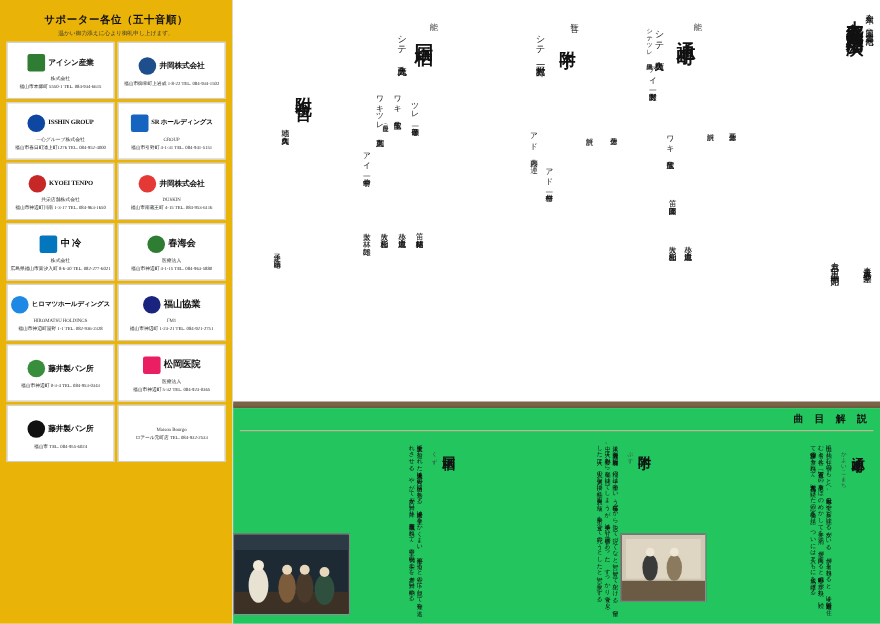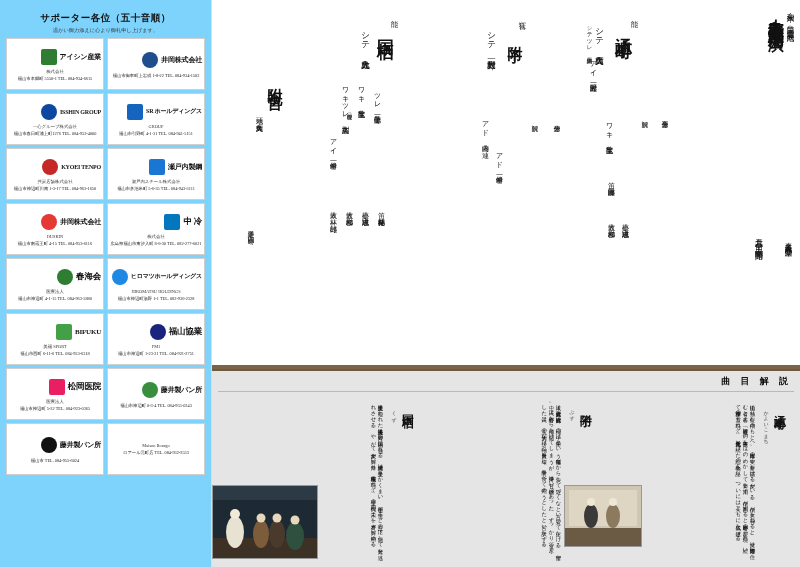--- a/index.html
+++ b/index.html
@@ -9,21 +9,21 @@
     font-family:"Liberation Serif", serif;
     color:#111;
     position:relative;
     overflow:hidden;
   }
   .page{position:absolute;inset:0;}
 
   
   .sponsors{
     position:absolute;left:0;top:0;width:212px;height:567px;
-    background:#7dd3fc;
+    background:#eab308;
     border-right:1px solid #dedede;
     box-sizing:border-box;
     padding:6px 6px 0 6px;
   }
   .sponsors-title{
     font-size:9.5px;font-weight:bold;text-align:center;margin:6px 0 2px 0;
     letter-spacing:0.5px;
   }
   .sponsors-sub{
     font-size:5.2px;text-align:center;color:#333;margin-bottom:4px;
@@ -33,21 +33,21 @@
   }
   .sponsor-card{
     border:1px solid #cfcfcf;
     height:52px;
     box-sizing:border-box;
     display:flex;flex-direction:column;align-items:center;justify-content:center;
     padding:2px 2px;
     background:#fff;
   }
   .sp-logo{
-    display:flex;align-items:center;justify-content:flex-end;gap:3px;
+    display:flex;align-items:center;justify-content:center;gap:3px;
     height:22px;width:100%;
   }
   .sp-mark{
     width:16px;height:16px;border-radius:50%;
     display:inline-block;flex:0 0 auto;
   }
   .sp-mark.sq{border-radius:2px;}
   .sp-name{
     font-size:7px;font-weight:bold;white-space:nowrap;letter-spacing:-0.2px;
   }
@@ -89,21 +89,21 @@
   .prog-name.sm{font-size:15px;}
   .lbl{font-size:6.5px;color:#222;}
   .nm{font-size:8.5px;}
   .nm.sm{font-size:7px;}
   .tiny{font-size:5.6px;color:#333;}
   .tiny2{font-size:5.2px;color:#333;}
 
   
   .kaisetsu{
     position:absolute;left:0;top:371px;right:0;bottom:0;
-    background:#e5e5e5;
+    background:#22c55e;
     padding:0;
   }
   .kaisetsu-head{
     position:absolute;right:8px;top:4px;
     font-size:9px;letter-spacing:4px;font-weight:bold;
   }
   .kaisetsu-rule{
     position:absolute;left:6px;right:6px;top:20px;height:1px;background:#c8b79a;
   }
   .ktitle{font-size:12px;font-weight:bold;letter-spacing:2px;}
@@ -166,29 +166,20 @@
           <div class="sp-logo">
             <span class="sp-mark" style="background: rgb(198, 40, 40);"></span>
             <span class="sp-name sm">KYOEI TENPO</span>
           </div>
           <div class="sp-sub">共栄店舗株式会社</div>
           <div class="sp-addr">福山市神辺町川南 1-3-17
 TEL. 084-963-1650</div>
         </div>
         <div class="sponsor-card">
           <div class="sp-logo">
-            <span class="sp-mark sq" style="background: rgb(25, 118, 210);"></span>
-            <span class="sp-name">瀬戸内製鋼</span>
-          </div>
-          <div class="sp-sub">瀬戸内スチール株式会社</div>
-          <div class="sp-addr">福山市多治米町 5-6-35
-TEL. 084-943-3111</div>
-        </div>
-        <div class="sponsor-card">
-          <div class="sp-logo">
             <span class="sp-mark" style="background: rgb(229, 57, 53);"></span>
             <span class="sp-name">井岡株式会社</span>
           </div>
           <div class="sp-sub">DUSKIN</div>
           <div class="sp-addr">福山市南蔵王町 4-15
 TEL. 084-953-6116</div>
         </div>
         <div class="sponsor-card">
           <div class="sp-logo">
             <span class="sp-mark sq" style="background: rgb(2, 119, 189);"></span>
@@ -211,52 +202,43 @@
           <div class="sp-logo">
             <span class="sp-mark" style="background: rgb(30, 136, 229);"></span>
             <span class="sp-name sm">ヒロマツホールディングス</span>
           </div>
           <div class="sp-sub">HIROMATSU HOLDINGS</div>
           <div class="sp-addr">福山市神辺町湯野 1-1
 TEL. 082-936-2328</div>
         </div>
         <div class="sponsor-card">
           <div class="sp-logo">
-            <span class="sp-mark sq" style="background: rgb(67, 160, 71);"></span>
-            <span class="sp-name">BIFUKU</span>
-          </div>
-          <div class="sp-sub">美福 SPORT</div>
-          <div class="sp-addr">福山市西町 6-11-6
-TEL. 084-953-6318</div>
-        </div>
-        <div class="sponsor-card">
-          <div class="sp-logo">
             <span class="sp-mark" style="background: rgb(26, 35, 126);"></span>
             <span class="sp-name big">福山協業</span>
           </div>
           <div class="sp-sub">FM1</div>
           <div class="sp-addr">福山市神辺町 1-23-21
 TEL. 084-921-2751</div>
         </div>
         <div class="sponsor-card">
           <div class="sp-logo">
+            <span class="sp-mark" style="background: rgb(56, 142, 60);"></span>
+            <span class="sp-name">藤井製パン所</span>
+          </div>
+          <div class="sp-addr">福山市神辺町 0-3-4
+TEL. 084-953-0343</div>
+        </div>
+        <div class="sponsor-card">
+          <div class="sp-logo">
             <span class="sp-mark sq" style="background: rgb(233, 30, 99);"></span>
             <span class="sp-name big">松岡医院</span>
           </div>
           <div class="sp-sub">医療法人</div>
           <div class="sp-addr">福山市神辺町 5-32
 TEL. 084-923-0365</div>
-        </div>
-        <div class="sponsor-card">
-          <div class="sp-logo">
-            <span class="sp-mark" style="background: rgb(56, 142, 60);"></span>
-            <span class="sp-name">藤井製パン所</span>
-          </div>
-          <div class="sp-addr">福山市神辺町 0-3-4
-TEL. 084-953-0343</div>
         </div>
         <div class="sponsor-card">
           <div class="sp-logo">
             <span class="sp-mark" style="background: rgb(17, 17, 17);"></span>
             <span class="sp-name">藤井製パン所</span>
           </div>
           <div class="sp-addr">福山市
 TEL. 084-955-6024</div>
         </div>
         <div class="sponsor-card">

